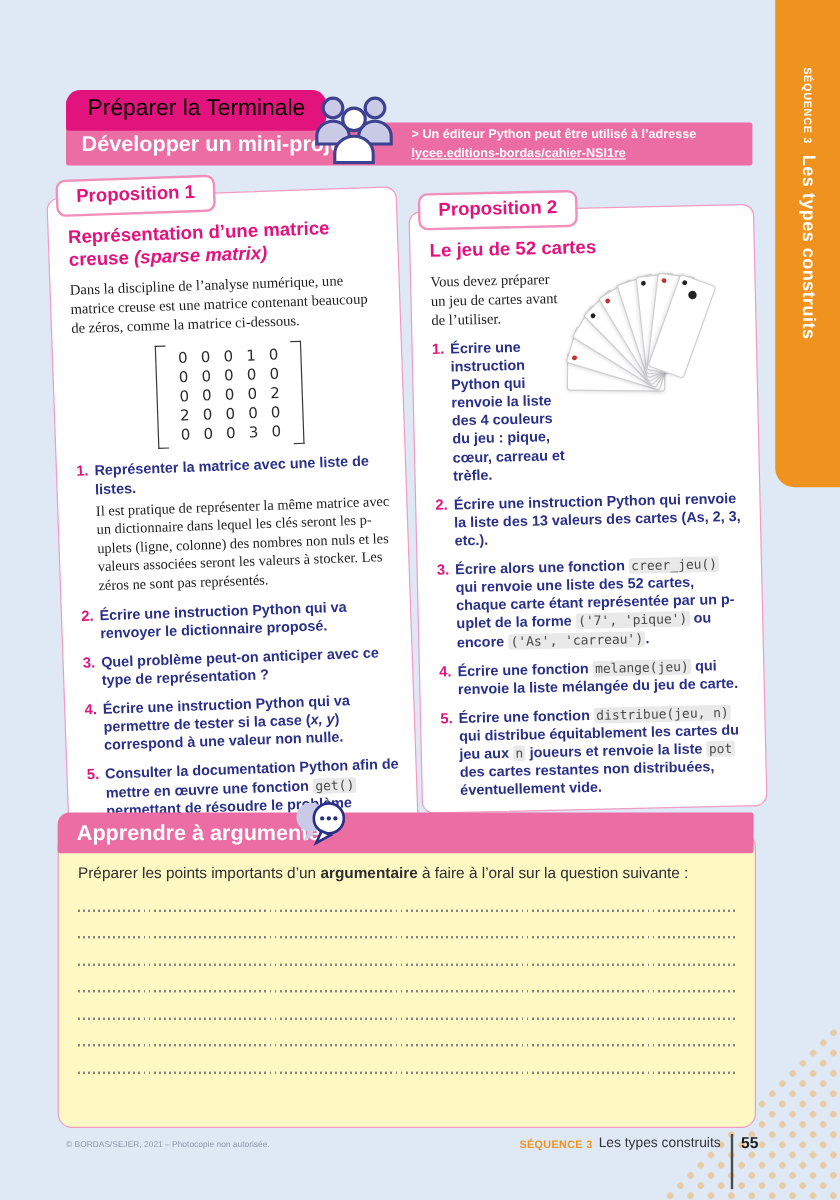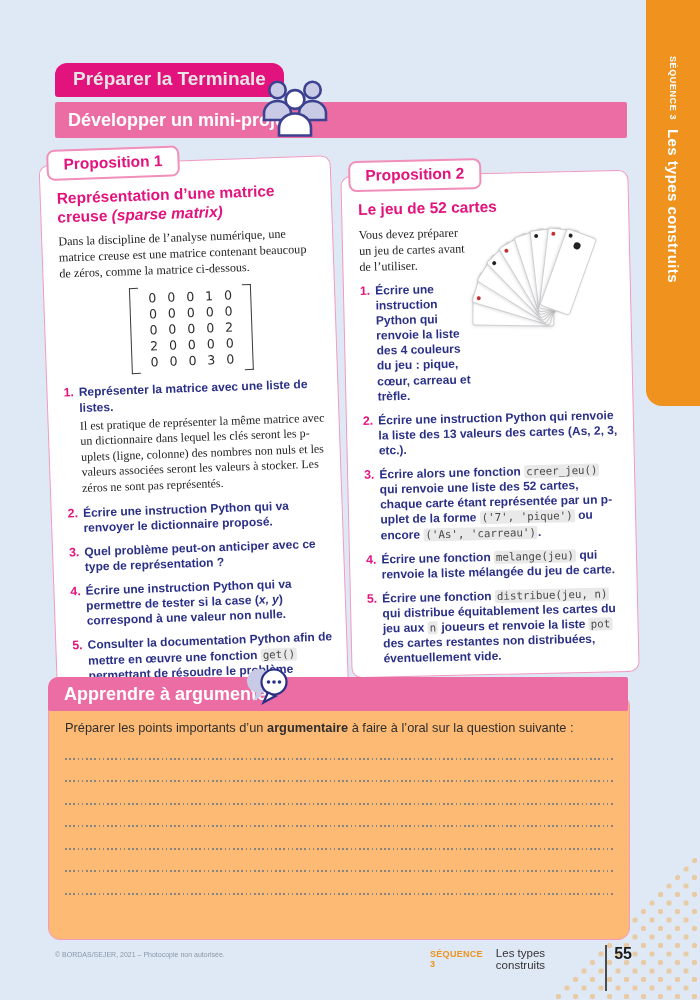--- a/index.html
+++ b/index.html
@@ -8,21 +8,21 @@
 
   
   .sidebar{position:absolute;left:646px;top:0;width:54px;height:406px;background:#f0921e;
     border-radius:0 0 0 16px;z-index:3;display:flex;justify-content:center;}
   .sidebar-inner{writing-mode:vertical-rl;padding-top:56px;color:#fff;font-weight:700;white-space:nowrap;}
   .sb-seq{font-size:9px;letter-spacing:.6px;}
   .vgap{display:inline-block;width:1px;height:9px;}
   .sb-title{font-size:15px;letter-spacing:.4px;}
 
   
-  .tag{position:absolute;left:55px;top:63px;background:#e3137d;color:#e5e5e5;font-weight:700;
+  .tag{position:absolute;left:55px;top:75px;background:#e3137d;color:#000000;font-weight:400;
     font-size:19px;padding:5px 18px 7px;border-radius:12px;border-bottom-left-radius:3px;z-index:4;}
   .banner{position:absolute;left:55px;top:102px;width:572px;height:36px;background:#ec6da4;z-index:2;border-radius:2px;}
   .banner-label{position:absolute;left:13px;top:0;line-height:36px;color:#fff;font-weight:700;font-size:18px;}
   .banner-note{position:absolute;left:288px;top:3px;color:#fff;font-weight:700;font-size:10.5px;line-height:1.5;}
   .banner-note a{color:#fff;text-decoration:underline;}
   .people{position:absolute;left:262px;top:79px;z-index:5;}
 
   
   .prop{position:absolute;background:#fff;border:1.6px solid #f29ac2;border-radius:10px;z-index:2;
     padding:22px 14px 10px 16px;box-sizing:border-box;}
@@ -56,36 +56,36 @@
     border-radius:3px;transform-origin:50% 100%;box-shadow:-1px 0 3px rgba(60,60,90,.15);}
   .pip{position:absolute;top:3px;left:3px;width:4px;height:4px;border-radius:50%;}
   .pipc{position:absolute;top:9px;left:11px;width:7px;height:7px;border-radius:50%;}
   .pk{background:#222;} .pr{background:#c43131;}
 
   
   .arg-banner{position:absolute;left:48px;top:677px;width:580px;height:34px;background:#ec6da4;
     border-radius:10px 2px 2px 2px;z-index:4;}
   .arg-banner-label{position:absolute;left:16px;top:0;line-height:34px;color:#fff;font-weight:700;font-size:18px;}
   .bubbles{position:absolute;left:197px;top:-12px;}
-  .arg-box{position:absolute;left:48px;top:694px;width:582px;height:246px;background:#fdba74;
+  .arg-box{position:absolute;left:48px;top:694px;width:582px;height:246px;background:#fef9c3;
     border:1.6px solid #f29ac2;border-radius:12px;box-sizing:border-box;z-index:2;padding:24px 16px 0;}
   .arg-text{font-size:12.8px;color:#2e2e2e;line-height:1.42;}
   .arg-quote{font-style:italic;font-size:12.4px;color:#3c3c3c;line-height:1.42;}
   .wlines{margin-top:6px;}
   .wline{height:2px;margin-top:20.5px;
     background:repeating-linear-gradient(90deg,#848484 0 1.6px,rgba(0,0,0,0) 1.6px 4.2px);}
 
   
   .copyright{position:absolute;left:55px;top:951px;font-size:7px;color:#8a97a8;z-index:2;}
   .footer-right{position:absolute;top:945px;left:430px;width:202px;display:flex;justify-content:flex-end;
     align-items:flex-start;gap:5px;z-index:4;}
   .f-seq{color:#f0921e;font-weight:700;font-size:9px;margin-top:4px;letter-spacing:.3px;}
   .f-chapter{color:#333;font-size:11.5px;margin-top:2px;}
   .f-bar{width:2px;height:46px;background:#4b4b4b;margin-left:3px;}
-  .f-page{color:#1c1c1c;font-weight:700;font-size:16px;margin-left:2px;}
+  .f-page{color:#1c1c1c;font-weight:700;font-size:13px;margin-left:2px;}
 
   
   .dots{position:absolute;right:0;bottom:0;width:150px;height:148px;z-index:1;
     background-image:radial-gradient(#e8cba4 2.5px,rgba(0,0,0,0) 3px),radial-gradient(#e8cba4 2.5px,rgba(0,0,0,0) 3px);
     background-size:17px 17px,17px 17px;background-position:0 0,8.5px 8.5px;
     clip-path:polygon(100% 0,0 100%,100% 100%);}
 </style>
 </head>
 <body>
 
@@ -93,20 +93,24 @@
 
   <div class="sidebar">
     <div class="sidebar-inner">
       <span class="sb-seq">SÉQUENCE 3</span><span class="vgap"></span><span class="sb-title">Les types construits</span>
     </div>
   </div>
 
   <div class="tag">Préparer la Terminale</div>
   <div class="banner">
     <span class="banner-label">Développer un mini-projet</span>
+    <span class="banner-note">
+      <span>&gt; Un éditeur Python peut être utilisé à l’adresse</span><br>
+      <a href="#">lycee.editions-bordas/cahier-NSI1re</a>
+    </span>
   </div>
   <div class="people">
     <svg width="66" height="58" viewBox="0 0 66 58">
       <g stroke="#3d418f" stroke-width="2.6">
         <circle cx="15.5" cy="11" r="8.2" fill="#c9cbe6"></circle>
         <path d="M2 41 v-6.5 a13.5 12.5 0 0 1 27 0 V41 z" fill="#c9cbe6"></path>
         <circle cx="50.5" cy="11" r="8.2" fill="#c9cbe6"></circle>
         <path d="M37 41 v-6.5 a13.5 12.5 0 0 1 27 0 V41 z" fill="#c9cbe6"></path>
         <circle cx="33" cy="20.5" r="9.4" fill="#fff"></circle>
         <path d="M17 56.5 v-7.5 a16 14.5 0 0 1 32 0 v7.5 z" fill="#fff"></path>

